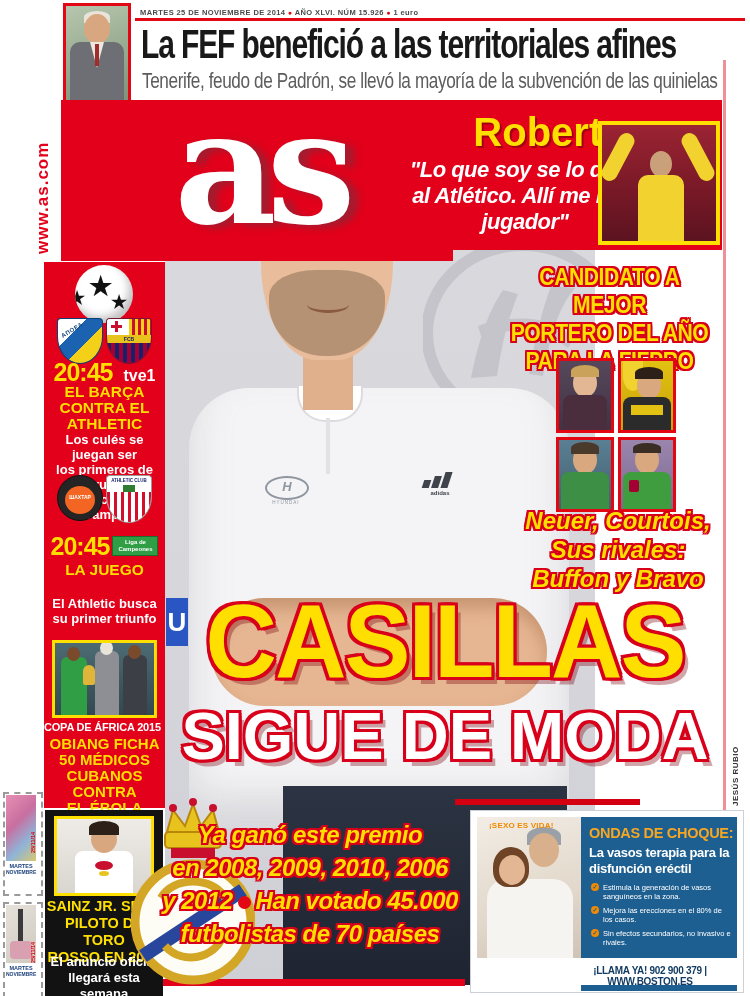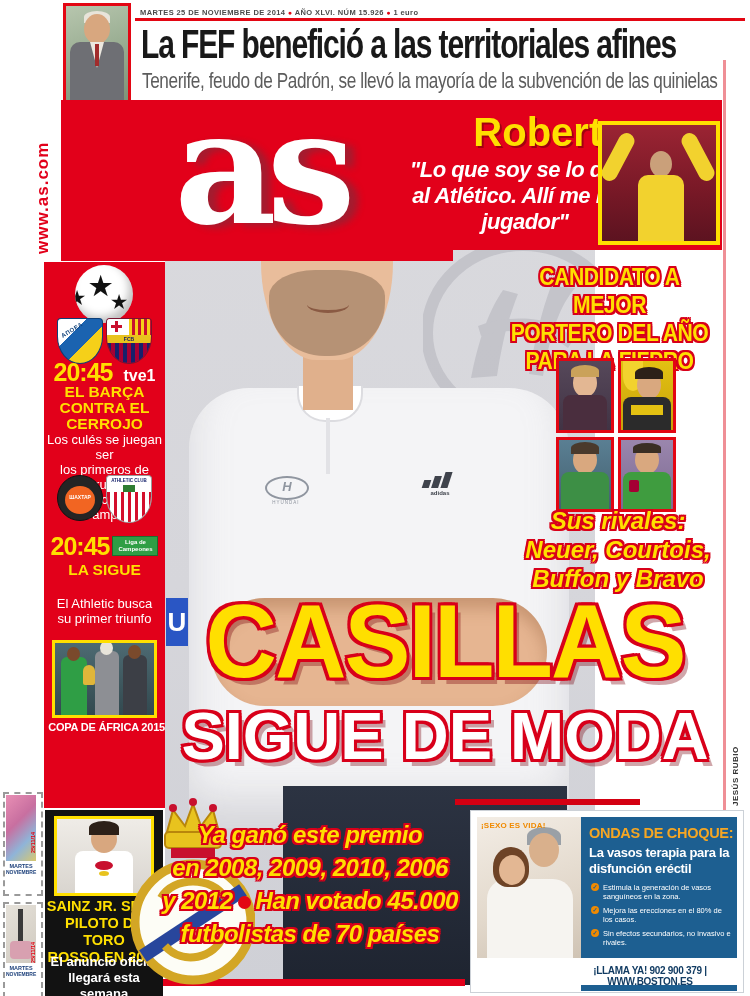--- a/index.html
+++ b/index.html
@@ -106,37 +106,37 @@
   .fcb .low{position:absolute;left:0;top:24px;width:44px;height:20px;
             background:repeating-linear-gradient(90deg,#15216b 0 4px,#a50034 4px 8px);}
   .fcb .cross{position:absolute;left:8px;top:2px;width:3px;height:11px;background:#c8102e;}
   .fcb .cross2{position:absolute;left:4px;top:6px;width:11px;height:3px;background:#c8102e;}
   .timerow{position:absolute;width:121px;text-align:center;}
   .t2045{font-size:25px;font-weight:bold;color:#ffdf00;letter-spacing:-1px;}
   .tve{font-size:16px;font-weight:bold;color:#fff;margin-left:11px;}
   .badge{display:inline-block;vertical-align:4px;margin-left:3px;width:44px;background:#2f9e45;border:1px solid #1d6e2e;
          color:#fff;font-size:6px;font-weight:bold;line-height:7px;padding:2px 0;}
   .sbtitle{position:absolute;width:121px;text-align:center;color:#ffdf00;font-weight:bold;font-size:15.5px;line-height:16px;}
-  .sbtext{position:absolute;width:121px;text-align:center;color:#fff;font-weight:normal;font-size:13px;line-height:15px;}
+  .sbtext{position:absolute;width:121px;text-align:center;color:#fff;font-weight:bold;font-size:13px;line-height:15px;}
   .shak{left:13px;top:213px;width:44px;height:44px;border-radius:50%;background:#242424;border:1px solid #111;}
   .shak .inner{position:absolute;left:7px;top:10px;width:30px;height:28px;border-radius:50%;background:#f26522;}
   .shak span{position:absolute;left:0;top:18px;width:44px;text-align:center;color:#fff;font-size:5px;font-weight:bold;}
   .ath{left:62px;top:213px;width:44px;height:46px;border-radius:4px 4px 50% 50%/4px 4px 55% 55%;background:#fff;border:1px solid #9a9a9a;}
   .ath .nm{position:absolute;left:0;top:2px;width:44px;text-align:center;color:#15216b;font-size:4.5px;font-weight:bold;}
   .ath .str{position:absolute;left:0;top:16px;width:44px;height:30px;
             background:repeating-linear-gradient(90deg,#d40f2c 0 3px,#fff 3px 7px);}
   .ath .grn{position:absolute;left:16px;top:9px;width:12px;height:7px;background:#2e7d32;}
   .africaphoto{left:8px;top:378px;width:99px;height:72px;border:3px solid #ffdf00;overflow:hidden;
                background:linear-gradient(180deg,#4d6a72 0%,#32494f 100%);}
   .africaphoto .man1{position:absolute;left:6px;top:14px;width:26px;height:58px;background:#2f9e45;border-radius:6px 6px 0 0;}
   .africaphoto .man2{position:absolute;left:40px;top:8px;width:24px;height:64px;background:#8d8f94;border-radius:6px 6px 0 0;}
   .africaphoto .man3{position:absolute;left:68px;top:12px;width:24px;height:60px;background:#3c3f46;border-radius:6px 6px 0 0;}
   .africaphoto .h{position:absolute;width:13px;height:14px;border-radius:50%;background:#7a4a2c;}
   .africaphoto .cup{position:absolute;left:28px;top:22px;width:12px;height:20px;background:#e0b63a;border-radius:6px 6px 2px 2px;}
-  .kicker{position:absolute;width:121px;text-align:right;color:#fff;font-weight:bold;font-size:11px;letter-spacing:-.2px;}
+  .kicker{position:absolute;width:121px;text-align:left;color:#fff;font-weight:bold;font-size:11px;letter-spacing:-.2px;}
 
   
   #sainz{left:45px;top:810px;width:118px;height:186px;background:#121212;}
   .sainzphoto{left:9px;top:6px;width:94px;height:74px;border:3px solid #ffdf00;overflow:hidden;
               background:linear-gradient(180deg,#efece7 0%,#d9d5cf 100%);}
   .sainzphoto .hd{position:absolute;left:34px;top:6px;width:26px;height:28px;background:#d8a77f;border-radius:50%;}
   .sainzphoto .hr{position:absolute;left:32px;top:2px;width:30px;height:14px;background:#2c2018;border-radius:50% 50% 0 0;}
   .sainzphoto .sh{position:absolute;left:18px;top:32px;width:58px;height:42px;background:#fff;border-radius:8px 8px 0 0;}
   .sainzphoto .rb1{position:absolute;left:38px;top:42px;width:18px;height:9px;background:#c8102e;border-radius:50%;}
   .sainzphoto .rb2{position:absolute;left:42px;top:52px;width:10px;height:5px;background:#e8c31e;border-radius:50%;}
@@ -167,21 +167,21 @@
 
   
   #ad{left:470px;top:810px;width:272px;height:181px;background:#fff;border:1px solid #ccd1d7;}
   .adphoto{left:6px;top:6px;width:104px;height:141px;overflow:hidden;
            background:linear-gradient(160deg,#f3ede5 0%,#e2d8cb 60%,#cfc3b4 100%);}
   .adphoto .mh{position:absolute;left:52px;top:16px;width:30px;height:34px;background:#d9b08c;border-radius:50%;}
   .adphoto .mhair{position:absolute;left:50px;top:10px;width:34px;height:18px;background:#9aa0a6;border-radius:50% 50% 0 0;}
   .adphoto .wh{position:absolute;left:22px;top:38px;width:26px;height:30px;background:#e3b793;border-radius:50%;}
   .adphoto .whair{position:absolute;left:16px;top:30px;width:36px;height:40px;background:#6e4326;border-radius:50% 50% 40% 40%;}
   .adphoto .bod{position:absolute;left:10px;top:62px;width:86px;height:80px;background:#f6f4f0;border-radius:20px 20px 0 0;}
-  .tagline{left:10px;top:10px;font-size:8px;font-weight:bold;color:#f08a00;letter-spacing:.2px;}
+  .tagline{left:18px;top:10px;font-size:8px;font-weight:bold;color:#f08a00;letter-spacing:.2px;}
   .adpanel{left:110px;top:6px;width:156px;height:141px;background:#1d5f91;padding:0;}
   .adhead{left:8px;top:8px;font-size:14.5px;font-weight:bold;color:#f5a623;letter-spacing:-.3px;}
   .adsub{left:8px;top:28px;width:142px;font-size:13px;font-weight:bold;color:#fff;line-height:15.5px;letter-spacing:-.3px;}
   .bullets{left:10px;top:66px;width:142px;}
   .brow{position:relative;margin-bottom:5px;padding-left:12px;color:#fff;font-size:7.5px;line-height:9px;}
   .brow .bi{position:absolute;left:0;top:0;width:8px;height:8px;border-radius:50%;background:#f08a00;
             color:#1d5f91;font-size:6px;text-align:center;line-height:8px;font-weight:bold;}
   .adfoot{left:6px;top:150px;width:260px;height:26px;}
   .boslogo{left:16px;top:1px;width:78px;margin-top:32px;}
   .bosname{font-family:"Liberation Serif",serif;font-size:10px;letter-spacing:3px;color:#1d5f91;font-weight:bold;}
@@ -284,22 +284,22 @@
     </div>
     <div class="gkcell" style="left:62px;top:79px;background:linear-gradient(180deg,#9a86ad 0%,#7d6a92 100%);">
       <div class="abs" style="left:14px;top:6px;width:24px;height:28px;background:#d9a87f;border-radius:50%;"></div>
       <div class="abs" style="left:12px;top:3px;width:28px;height:10px;background:#3a2e24;border-radius:50% 50% 0 0;"></div>
       <div class="abs" style="left:2px;top:32px;width:48px;height:37px;background:#3f9c3f;border-radius:8px 8px 0 0;"></div>
       <div class="abs" style="left:8px;top:40px;width:10px;height:12px;background:#a50034;border-radius:2px;"></div>
     </div>
   </div>
 
   <div class="abs rivals yellow ol2">
+    <div>Neuer, Courtois,</div>
     <div>Sus rivales:</div>
-    <div>Neuer, Courtois,</div>
     <div>Buffon y Bravo</div>
   </div>
 
   <div class="abs credit">JESÚS RUBIO</div>
   <div class="abs rframe"></div>
 
   <div id="sidebar" class="abs">
     <div class="abs ball">
       <b style="left:14px;top:6px;font-size:26px;">★</b>
       <b style="left:-6px;top:22px;font-size:18px;">★</b>
@@ -315,56 +315,62 @@
       <div class="cross2"></div>
       <div class="mid">FCB</div>
       <div class="low"></div>
     </div>
     <div class="timerow" style="top:96px;">
       <span class="t2045">20:45</span><span class="tve">tve1</span>
     </div>
     <div class="sbtitle" style="top:122px;">
       <div>EL BARÇA</div>
       <div>CONTRA EL</div>
-      <div>CERROJO</div>
+      <div>ATHLETIC</div>
     </div>
     <div class="sbtext" style="top:170px;">
       <div>Los culés se juegan ser</div>
       <div>los primeros de grupo</div>
       <div>en un choque trampa</div>
     </div>
     <div class="crest shak">
       <div class="inner"></div>
       <span>ШАХТАР</span>
     </div>
     <div class="crest ath">
       <div class="nm">ATHLETIC CLUB</div>
       <div class="grn"></div>
       <div class="str"></div>
     </div>
     <div class="timerow" style="top:270px;">
       <span class="t2045">20:45</span><span class="badge"><span>Liga de</span><br><span>Campeones</span></span>
     </div>
     <div class="sbtitle" style="top:300px;">
-      <div>LA SIGUE</div>
+      <div>LA JUEGO</div>
     </div>
     <div class="sbtext" style="top:334px;">
       <div>El Athletic busca</div>
       <div>su primer triunfo</div>
     </div>
     <div class="abs africaphoto">
       <div class="man1"></div>
       <div class="man2"></div>
       <div class="man3"></div>
       <div class="h" style="left:12px;top:4px;"></div>
       <div class="h" style="left:45px;top:-2px;background:#e8e4da;"></div>
       <div class="h" style="left:73px;top:2px;"></div>
       <div class="cup"></div>
     </div>
     <div class="kicker" style="top:459px;">COPA DE ÁFRICA 2015</div>
+    <div class="sbtitle" style="top:474px;font-size:15px;">
+      <div>OBIANG FICHA</div>
+      <div>50 MÉDICOS</div>
+      <div>CUBANOS CONTRA</div>
+      <div>EL ÉBOLA</div>
+    </div>
   </div>
 
   <div id="sainz" class="abs">
     <div class="abs sainzphoto">
       <div class="sh"></div>
       <div class="hd"></div>
       <div class="hr"></div>
       <div class="rb1"></div>
       <div class="rb2"></div>
     </div>

